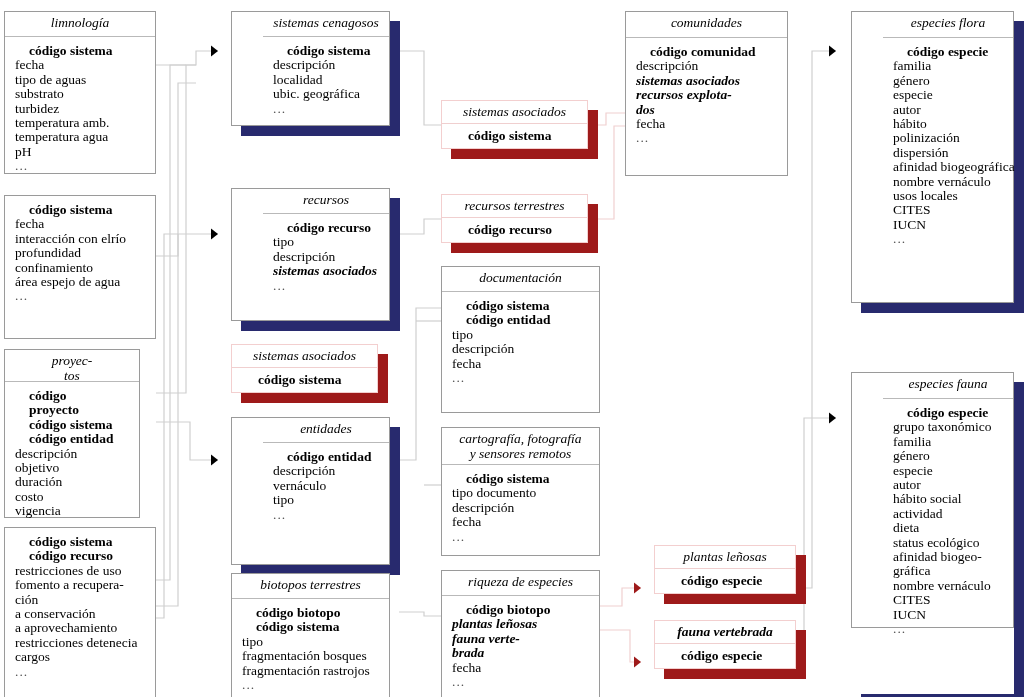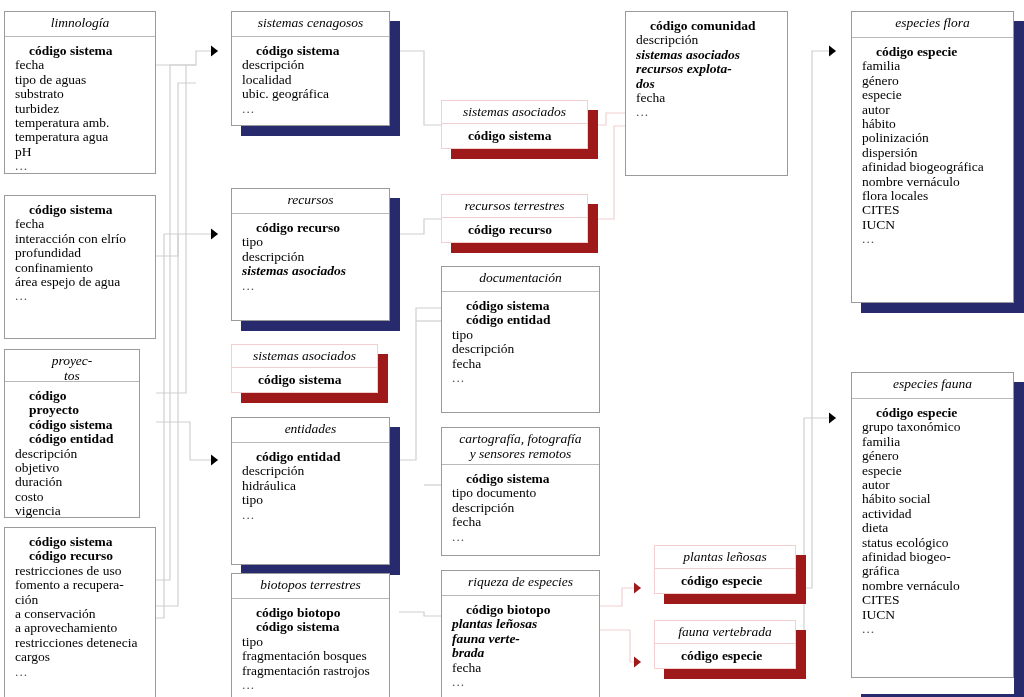--- a/index.html
+++ b/index.html
@@ -13,21 +13,21 @@
   #wires{position:absolute;left:0;top:0;width:1024px;height:697px;pointer-events:none;}
 
   
   .ent{
     position:absolute;
     background:#ffffff;
     box-sizing:border-box;
     border:1px solid #9a9a9a;
     z-index:5;
   }
-  .ent.navy{border-color:#9a9a9a;}
+  .ent.navy{border-color:#9a9a9a;padding-left:31px;}
   .ent.red{border:1px solid #f3cfcf;}
 
   .shadow{position:absolute;z-index:3;}
   .shadow.navy{background:#282a6e;}
   .shadow.red{background:#9e1a1a;}
 
   .ent .hdr{
     text-align:center;
     font-style:italic;
     font-size:13.5px;
@@ -176,21 +176,21 @@
           <div class="b">código sistema</div>
         </div>
       </div>
       <div class="shadow navy" style="left: 390px; top: 419px; width: 10px; height: 148px;"></div>
       <div class="shadow navy" style="left: 241px; top: 557px; width: 149px; height: 10px;"></div>
       <div class="ent navy" style="left: 231px; top: 409px; width: 159px; height: 148px;">
         <div class="hdr" style="height: 25px; white-space: pre-line;">entidades</div>
         <div class="body">
           <div class="b">código entidad</div>
           <div>descripción</div>
-          <div>hidráulica</div>
+          <div>vernáculo</div>
           <div>tipo</div>
           <div class="dots">...</div>
         </div>
       </div>
       <div class="ent" style="left: 231px; top: 565px; width: 159px; height: 129px;">
         <div class="hdr" style="height: 25px; white-space: pre-line;">biotopos terrestres</div>
         <div class="body">
           <div class="b">código biotopo</div>
           <div class="b">código sistema</div>
           <div>tipo</div>
@@ -242,20 +242,21 @@
         <div class="body">
           <div class="b">código biotopo</div>
           <div class="bi">plantas leñosas</div>
           <div class="bi">fauna verte-</div>
           <div class="bi">brada</div>
           <div>fecha</div>
           <div class="dots">...</div>
         </div>
       </div>
       <div class="ent" style="left: 625px; top: 3px; width: 163px; height: 165px;">
+        <div class="hdr" style="height: 26px; white-space: pre-line;">comunidades</div>
         <div class="body">
           <div class="b">código comunidad</div>
           <div>descripción</div>
           <div class="bi">sistemas asociados</div>
           <div class="bi">recursos explota-</div>
           <div class="bi">dos</div>
           <div>fecha</div>
           <div class="dots">...</div>
         </div>
       </div>
@@ -263,49 +264,49 @@
       <div class="shadow red" style="left: 664px; top: 586px; width: 132px; height: 10px;"></div>
       <div class="ent red mini" style="left: 654px; top: 537px; width: 142px; height: 49px;">
         <div class="hdr" style="height: 23px; white-space: pre-line;">plantas leñosas</div>
         <div class="body">
           <div class="b">código especie</div>
         </div>
       </div>
       <div class="shadow red" style="left: 796px; top: 622px; width: 10px; height: 49px;"></div>
       <div class="shadow red" style="left: 664px; top: 661px; width: 132px; height: 10px;"></div>
       <div class="ent red mini" style="left: 654px; top: 612px; width: 142px; height: 49px;">
-        <div class="hdr" style="height: 23px; white-space: pre-line;">fauna vertebrada</div>
+        <div class="hdr" style="height: 23px; white-space: pre-line; font-weight: bold;">fauna vertebrada</div>
         <div class="body">
           <div class="b">código especie</div>
         </div>
       </div>
       <div class="shadow navy" style="left: 1014px; top: 13px; width: 10px; height: 292px;"></div>
       <div class="shadow navy" style="left: 861px; top: 295px; width: 153px; height: 10px;"></div>
       <div class="ent navy" style="left: 851px; top: 3px; width: 163px; height: 292px;">
         <div class="hdr" style="height: 26px; white-space: pre-line;">especies flora</div>
         <div class="body">
           <div class="b">código especie</div>
           <div>familia</div>
           <div>género</div>
           <div>especie</div>
           <div>autor</div>
           <div>hábito</div>
           <div>polinización</div>
           <div>dispersión</div>
           <div>afinidad biogeográfica</div>
           <div>nombre vernáculo</div>
-          <div>flora locales</div>
+          <div>usos locales</div>
           <div>CITES</div>
           <div>IUCN</div>
           <div class="dots">...</div>
         </div>
       </div>
       <div class="shadow navy" style="left: 1014px; top: 374px; width: 10px; height: 322px;"></div>
       <div class="shadow navy" style="left: 861px; top: 686px; width: 153px; height: 10px;"></div>
-      <div class="ent navy" style="left: 851px; top: 364px; width: 163px; height: 306px;">
+      <div class="ent navy" style="left: 851px; top: 364px; width: 163px; height: 256px;">
         <div class="hdr" style="height: 26px; white-space: pre-line;">especies fauna</div>
         <div class="body">
           <div class="b">código especie</div>
           <div>grupo taxonómico</div>
           <div>familia</div>
           <div>género</div>
           <div>especie</div>
           <div>autor</div>
           <div>hábito social</div>
           <div>actividad</div>

